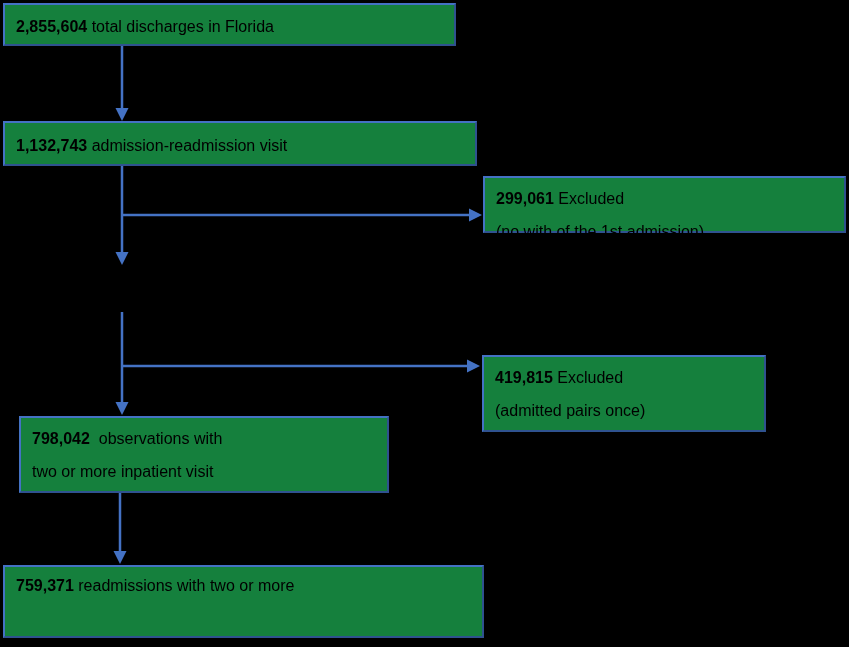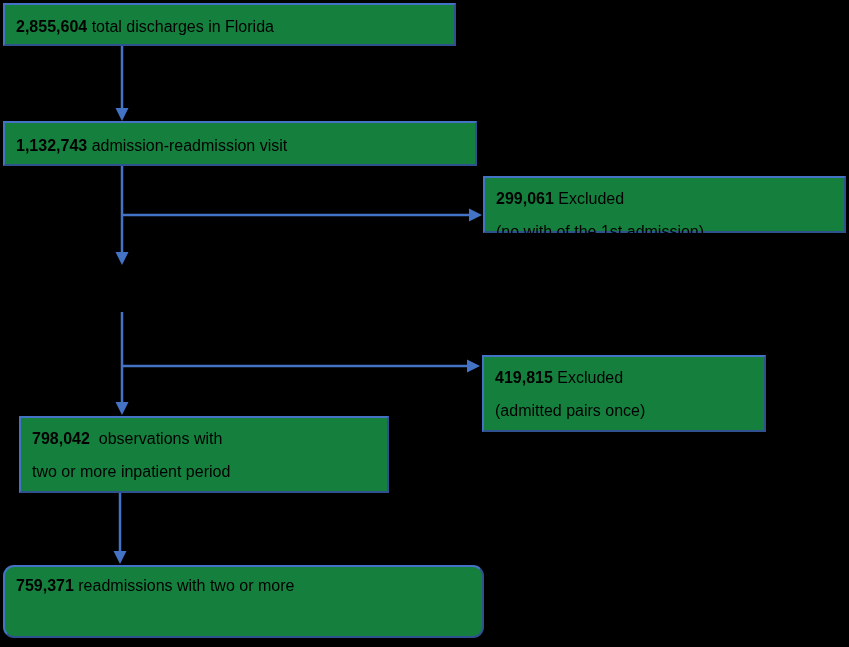--- a/index.html
+++ b/index.html
@@ -44,21 +44,21 @@
   }
   .single .line1 { white-space: pre; }
   .line1 { white-space: pre; }
   
   .b1 { left: 3px;   top: 3px;   width: 453px; height: 43px; }
   .b2 { left: 3px;   top: 121px; width: 474px; height: 45px; }
   .b3 { left: 483px; top: 176px; width: 363px; height: 57px; padding-top: 4px; }
   .b4 { left: 3px;   top: 266px; width: 309px; height: 46px; }
   .b5 { left: 482px; top: 339px; width: 284px; height: 77px; padding-top: 4px; margin-top: 16px; }
   .b6 { left: 3px;   top: 416px; width: 370px; height: 77px; padding-top: 4px; margin-left: 16px; }
-  .b7 { left: 3px;   top: 565px; width: 481px; height: 73px; padding-top: 2px; border-radius: 11px; }
+  .b7 { left: 3px;   top: 565px; width: 481px; height: 73px; padding-top: 2px; }
 </style>
 </head>
 <body>
 
 <div class="canvas">
 
   <svg class="connectors" viewBox="0 0 849 647" xmlns="http://www.w3.org/2000/svg">
 
     <g>
       <line x1="122" y1="46" x2="122" y2="109" stroke="#4472c4" stroke-width="2.5"></line>
@@ -105,20 +105,20 @@
   </div>
 
 
   <div class="flow-box b5">
     <div class="line1"><span class="num">419,815</span><span> Excluded</span></div>
     <div class="line2">(admitted pairs once)</div>
   </div>
 
   <div class="flow-box b6">
     <div class="line1"><span class="num">798,042</span><span>  observations with</span></div>
-    <div class="line2">two or more inpatient period</div>
+    <div class="line2">two or more inpatient visit</div>
   </div>
 
   <div class="flow-box b7">
     <div class="line1"><span class="num">759,371</span><span> readmissions with two or more</span></div>
   </div>
 
 </div>
 
 </body></html>

